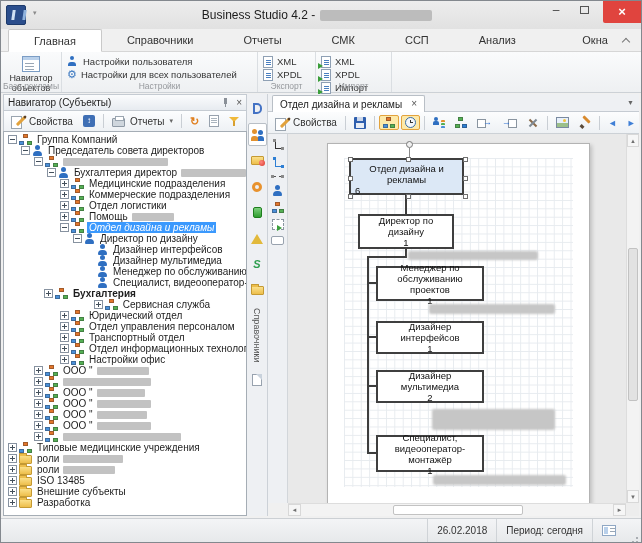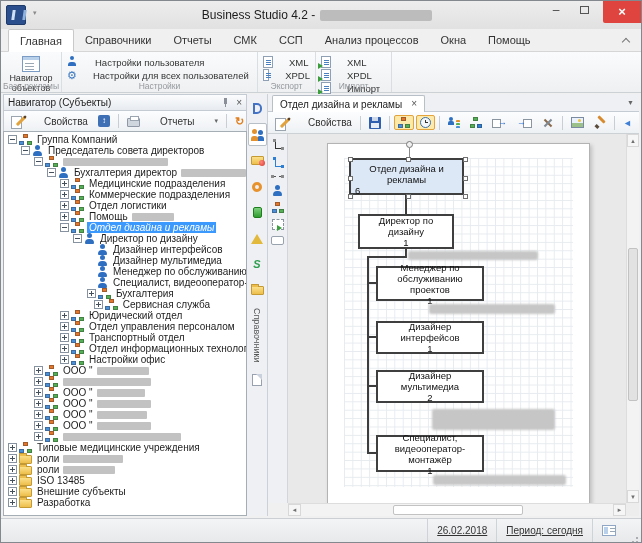--- a/index.html
+++ b/index.html
@@ -19,37 +19,37 @@
   .ctrl{position:absolute;top:0;height:20px;line-height:19px;text-align:center;color:#444;font-size:12px;}
   .ctrl-min{right:72px;width:26px;}
   .ctrl-max{right:44px;width:26px;}
   .ctrl-max i{display:inline-block;width:9px;height:8px;border:1px solid #555;margin-top:5px;}
   .ctrl-close{position:absolute;right:0;top:0;width:38px;height:22px;background:#e0443e;border-bottom-left-radius:2px;
        color:#fff;font-size:13px;line-height:21px;text-align:center;font-weight:bold;}
 
   
   .tabrow{position:absolute;top:28px;left:0;right:0;height:23px;background:#f0f0f0;border-bottom:1px solid #d6d6d6;
        display:flex;padding-left:7px;}
-  .rtab{padding:0 11px;line-height:22px;color:#333;font-size:11px;}
+  .rtab{padding:0 25px;line-height:22px;color:#333;font-size:11px;}
   .rtab.active{background:#fff;border:1px solid #c9c9c9;border-bottom:1px solid #fff;border-radius:2px 2px 0 0;margin-bottom:-1px;}
   .collapse-caret{position:absolute;right:10px;top:36px;width:9px;height:8px;}
   .collapse-caret::before{content:"";position:absolute;left:1px;top:2px;width:5px;height:5px;
        border-left:1px solid #777;border-top:1px solid #777;transform:rotate(45deg);}
 
   
   .ribbon{position:absolute;top:51px;left:0;right:0;height:41px;background:linear-gradient(#fafbfc,#eef0f2);
        border-bottom:1px solid #ccd1d6;display:flex;}
   .rgroup{position:relative;height:100%;border-right:1px solid #dadee2;padding:2px 5px 11px;}
   .rgroup-label{position:absolute;left:0;right:0;bottom:1px;text-align:center;font-size:8.5px;color:#95989c;}
   .bigbtns{display:flex;gap:2px;}
   .bigbtn{display:flex;flex-direction:column;align-items:center;width:50px;font-size:9px;line-height:9.5px;
        text-align:center;color:#333;padding-top:1px;background:none;border:0;font-family:inherit;}
   .bigbtn .icbox{height:18px;display:flex;align-items:center;justify-content:center;margin-bottom:1px;}
   .rowbtns{display:flex;flex-direction:column;gap:1px;padding-top:2px;}
-  .rowbtn{display:flex;align-items:center;gap:16px;height:12px;font-size:9.5px;color:#333;background:none;border:0;font-family:inherit;padding:0;}
+  .rowbtn{display:flex;align-items:flex-start;gap:4px;height:12px;font-size:9.5px;color:#333;background:none;border:0;font-family:inherit;padding:0;}
 
   
   .ic-navwin{position:relative;width:18px;height:16px;background:#fff;border:1px solid #7a9cc4;}
   .ic-navwin::before{content:"";position:absolute;left:0;top:0;right:0;height:3px;background:#b9d0ea;}
   .ic-navwin::after{content:"";position:absolute;left:2px;top:6px;width:9px;height:1px;background:#9aa7b5;
        box-shadow:0 3px 0 #9aa7b5,0 6px 0 #9aa7b5;}
   .ic-db{position:relative;width:13px;height:15px;background:linear-gradient(#f2d878,#d8ae38);border:1px solid #b2882a;
        border-radius:50% / 22%;}
   .ic-db::after{content:"↻";position:absolute;left:-6px;top:-4px;color:#3a9e3a;font-weight:bold;font-size:13px;}
   .gic{color:#3c78c0;font-size:11px;line-height:11px;}
@@ -124,21 +124,21 @@
   
   .rpanel{position:absolute;left:267px;top:93px;right:2px;bottom:26px;}
   .tabbar{position:relative;height:18px;background:#eef0f3;border-bottom:1px solid #c5cbd2;}
   .dtab{position:absolute;left:4px;top:1px;height:17px;background:#fff;border:1px solid #b9bfc6;border-bottom:none;
        border-radius:2px 2px 0 0;display:flex;align-items:center;gap:9px;padding:0 7px;font-size:10px;}
   .dtab .x{color:#555;font-size:10px;line-height:10px;}
   .tab-overflow{position:absolute;right:5px;top:5px;font-size:7px;color:#666;}
 
   .dtbar{height:22px;background:linear-gradient(#fcfdfe,#eef1f4);border-bottom:1px solid #ccd1d6;
        display:flex;align-items:center;gap:2px;padding:0 3px;font-size:10px;}
-  .tbtn{display:flex;align-items:center;gap:20px;padding:1px 3px;border:1px solid transparent;background:none;
+  .tbtn{display:flex;align-items:center;gap:5px;padding:1px 3px;border:1px solid transparent;background:none;
        font-family:inherit;font-size:10px;color:#333;}
   .tbtn.hl{background:#fde9a9;border-color:#e3a33d;border-radius:2px;}
   .tsep{width:1px;height:14px;background:#c9ced4;margin:0 2px;flex:0 0 1px;}
   .caret{font-size:7px;color:#666;}
 
   
   .i-props{position:relative;width:13px;height:12px;}
   .i-props::before{content:"";position:absolute;left:0;top:1px;width:9px;height:11px;background:#fff;border:1px solid #9aa5b0;}
   .i-props::after{content:"";position:absolute;left:4px;top:4px;width:10px;height:3px;background:#e2a23c;
        border-right:3px solid #5a4026;transform:rotate(-45deg);border-radius:1px;}
@@ -228,21 +228,21 @@
   .obox.selected .ocnt{text-align:left;}
   .conn{position:absolute;background:#3d3d3d;}
   .redact-c{position:absolute;background:#c6c6c6;border-radius:2px;filter:blur(1px);}
   .handle{position:absolute;width:5px;height:5px;background:#fff;border:1px solid #6f6f6f;}
   .rot-stem{position:absolute;width:1px;height:9px;background:#8a8a8a;}
   .rot-handle{position:absolute;width:7px;height:7px;border:1px solid #777;border-radius:50%;background:#f0f0f0;}
 
   
   .statusbar{position:absolute;left:0;right:0;bottom:0;height:24px;background:linear-gradient(#f3f4f6,#e7e9eb);
        border-top:1px solid #ccd0d4;display:flex;align-items:center;justify-content:flex-end;font-size:10px;color:#333;}
-  .sseg{height:100%;display:flex;align-items:center;padding:0 9px;border-left:1px solid #cfd3d7;text-decoration:underline;}
+  .sseg{height:100%;display:flex;align-items:center;padding:0 9px;border-left:1px solid #cfd3d7;}
   .i-status{position:relative;width:14px;height:11px;border:1px solid #8fa7c4;background:#fff;}
   .i-status::before{content:"";position:absolute;left:1px;top:1px;width:4px;height:7px;background:#b9d0ea;}
   .i-status::after{content:"";position:absolute;left:7px;top:2px;width:5px;height:1px;background:#9aa7b5;box-shadow:0 3px 0 #9aa7b5;}
   .grip{width:10px;height:10px;margin:0 3px 3px 3px;align-self:flex-end;position:relative;}
   .grip::before{content:"";position:absolute;right:0;bottom:0;width:2px;height:2px;background:#a9adb2;
        box-shadow:-4px 4px 0 #a9adb2,0 4px 0 #a9adb2,-8px 8px 0 #a9adb2,-4px 8px 0 #a9adb2,0 8px 0 #a9adb2;}
 </style>
 </head>
 <body>
 
@@ -456,21 +456,21 @@
         <div class="trow" style="padding-left: 82px;">
           <span class="exp none"></span>
           <span class="ic ic-person"></span>
           <span class="tlabel">Менеджер по обслуживанию проектов</span>
         </div>
         <div class="trow" style="padding-left: 82px;">
           <span class="exp none"></span>
           <span class="ic ic-person"></span>
           <span class="tlabel">Специалист, видеооператор-монтажёр</span>
         </div>
-        <div class="trow" style="padding-left: 83px;">
+        <div class="trow" style="padding-left: 40px; font-weight: bold;">
           <span class="exp plus"></span>
           <span class="ic ic-org">
             <i class="a"></i>
             <i class="b"></i>
             <i class="c"></i>
           </span>
           <span class="tlabel">Бухгалтерия</span>
         </div>
         <div class="trow" style="padding-left: 56px; justify-content: center;">
           <span class="exp plus"></span>

